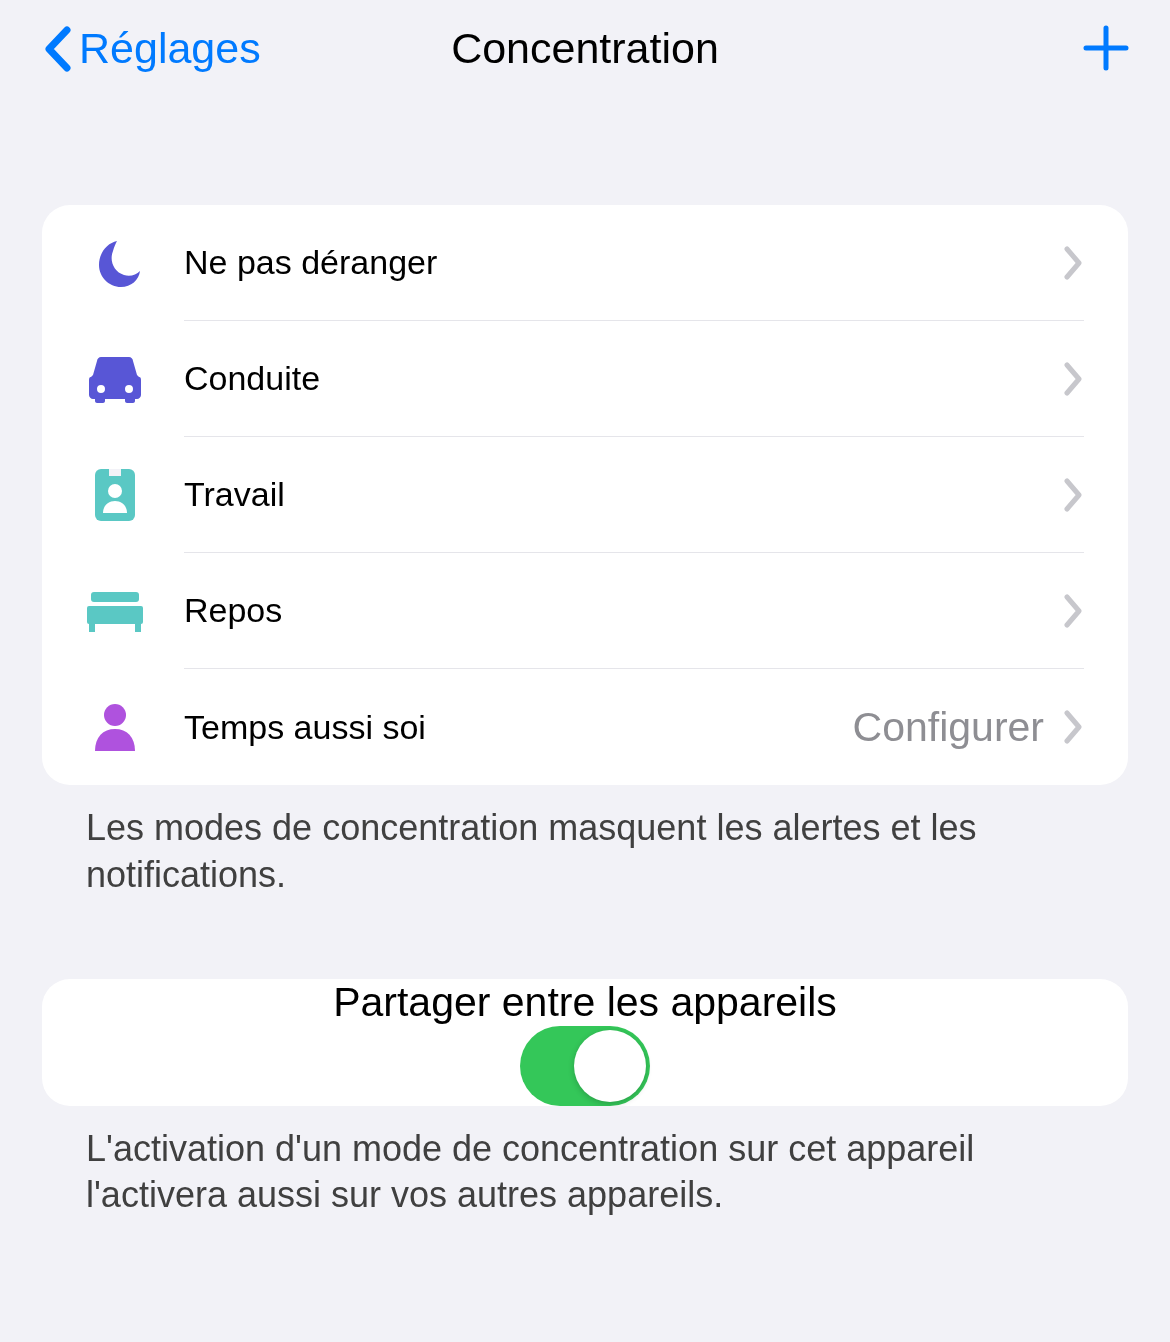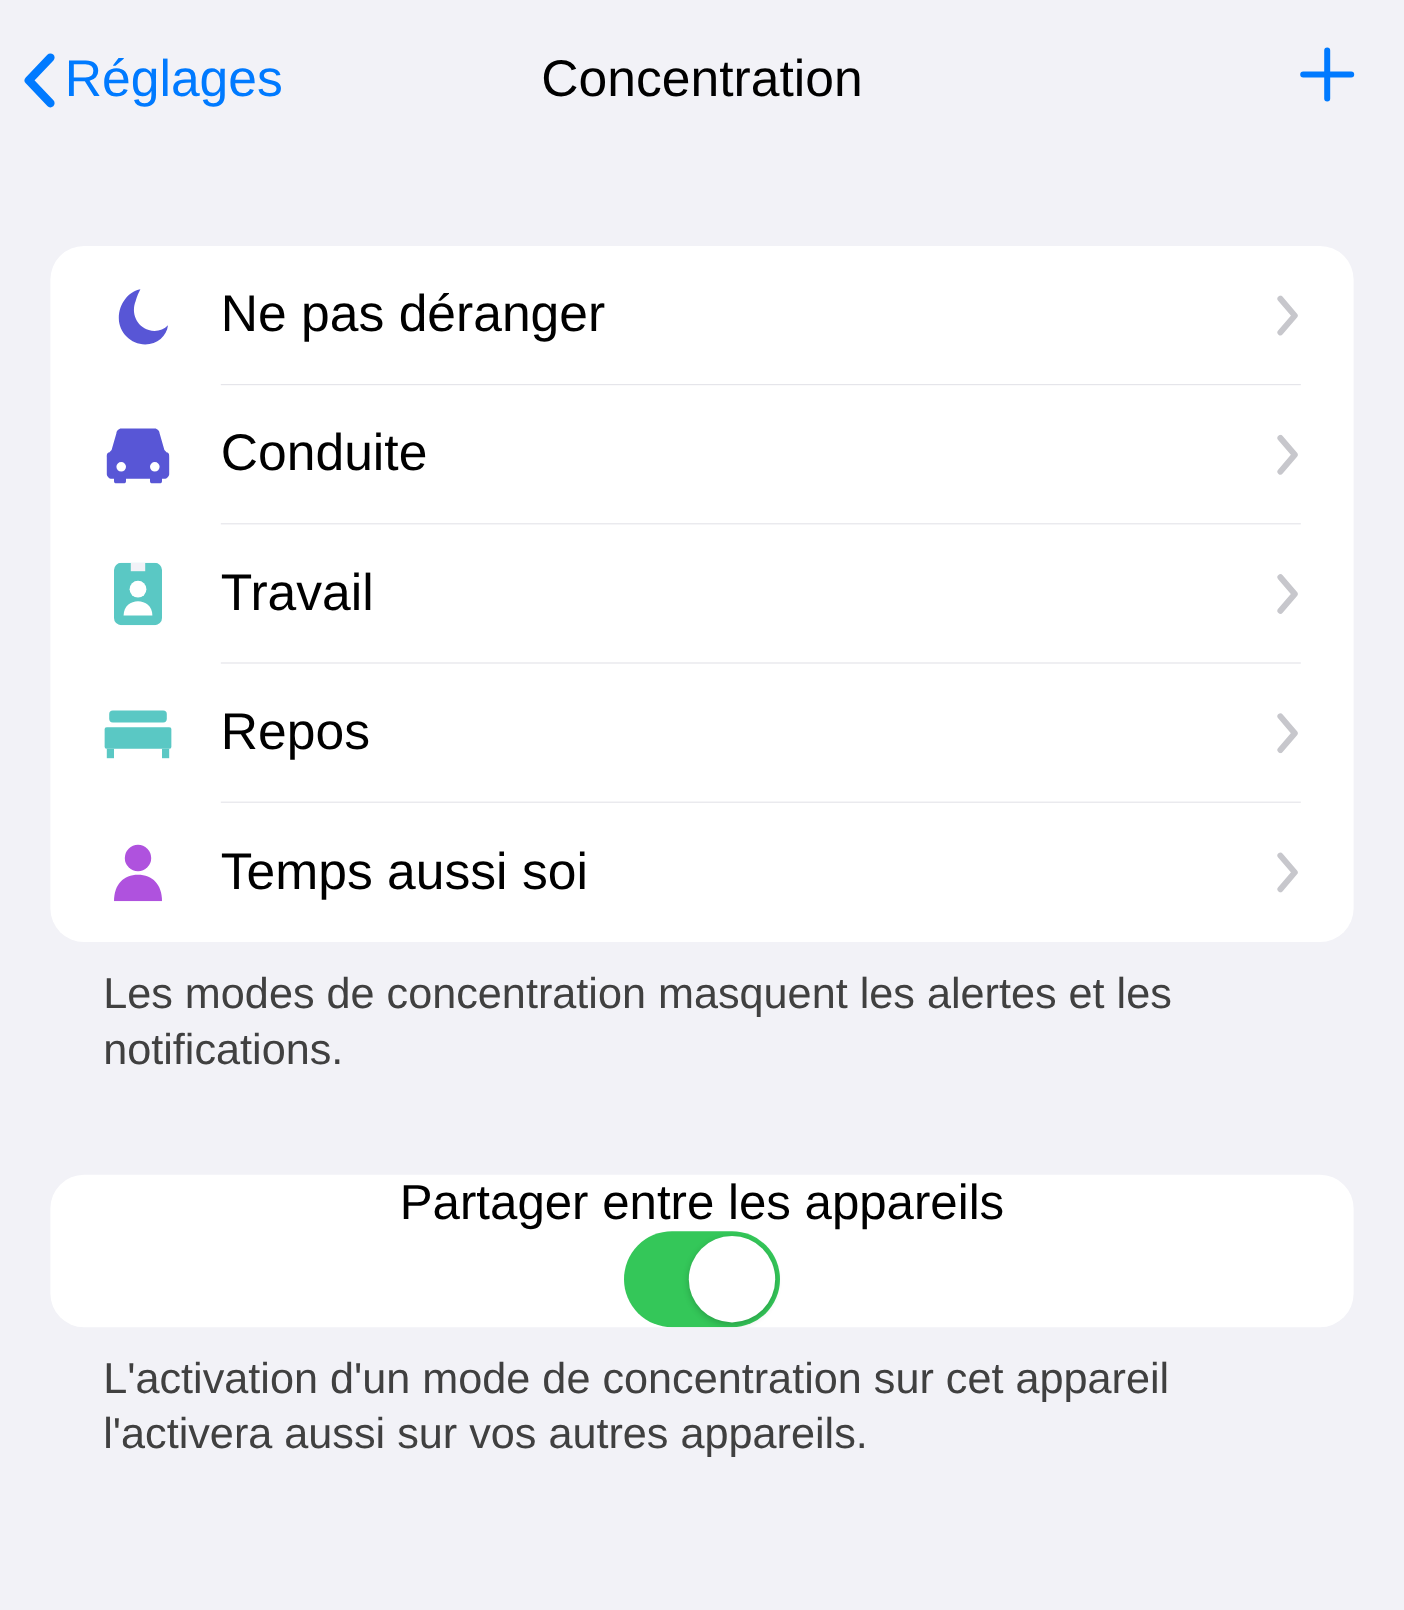--- a/index.html
+++ b/index.html
@@ -9,24 +9,25 @@
     }
     body {
       font-family: -apple-system, BlinkMacSystemFont, "Segoe UI", Helvetica, Arial, sans-serif;
       background: #f2f2f7;
       width: 1170px;
       height: 1342px;
       overflow: hidden;
     }
     .nav-bar {
       display: flex;
-      align-items: flex-end;
+      align-items: flex-start;
       justify-content: space-between;
-      padding: 24px 40px 24px 18px;
+      padding: 24px 40px 24px 7px;
       height: 115px;
+      margin-left: 36px;
     }
     .nav-back {
       display: flex;
       align-items: center;
       gap: 8px;
       color: #007aff;
       font-size: 43px;
       font-weight: 400;
       cursor: pointer;
     }
@@ -71,21 +72,21 @@
       display: flex;
       align-items: center;
       min-height: 116px;
       border-bottom: 1px solid #e5e5ea;
       padding-right: 0;
     }
     .list-item:last-child .list-item-content {
       border-bottom: none;
     }
     .list-item-label {
-      font-size: 43px;
+      font-size: 34px;
       font-weight: 400;
       color: #000;
       flex: 1;
     }
     .list-item-detail {
       font-size: 41px;
       color: #8e8e93;
       margin-right: 20px;
     }
     .chevron-right {
@@ -223,20 +224,21 @@
 
     <div class="list-item">
       <div class="list-item-icon">
         <svg width="44" height="48" viewBox="0 0 44 48">
           <circle cx="22" cy="12" r="11" fill="#af52de"></circle>
           <path d="M2 48 C2 34 10 26 22 26 C34 26 42 34 42 48 Z" fill="#af52de"></path>
         </svg>
       </div>
       <div class="list-item-content">
         <span class="list-item-label">Temps aussi soi</span>
+        <span class="list-item-detail">Configurer</span>
         <svg class="chevron-right" width="20" height="34" viewBox="0 0 20 34">
           <path d="M3 3 L15 17 L3 31" stroke="#c7c7cc" stroke-width="5" stroke-linecap="round" stroke-linejoin="round" fill="none"></path>
         </svg>
       </div>
     </div>
 
   </div>
 
   <div class="footer-text">Les modes de concentration masquent les alertes et les notifications.</div>
 

